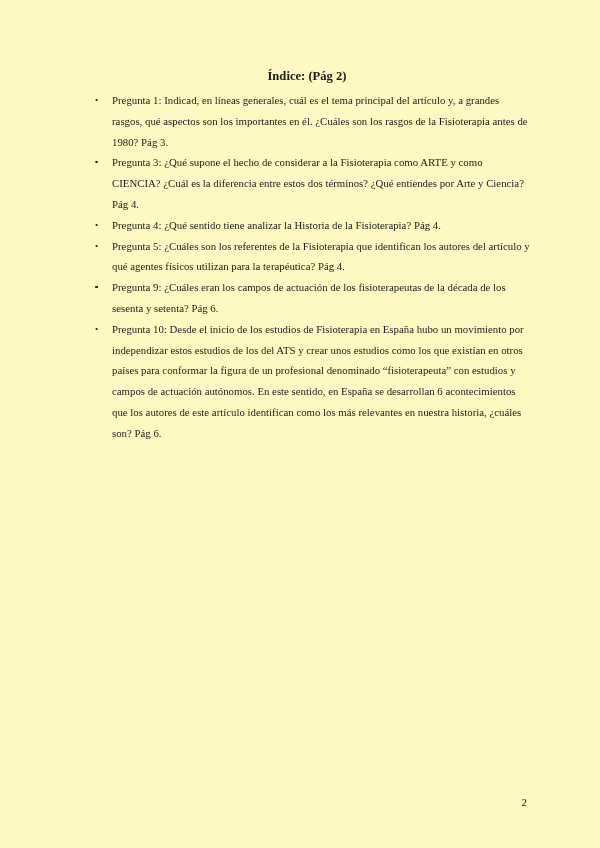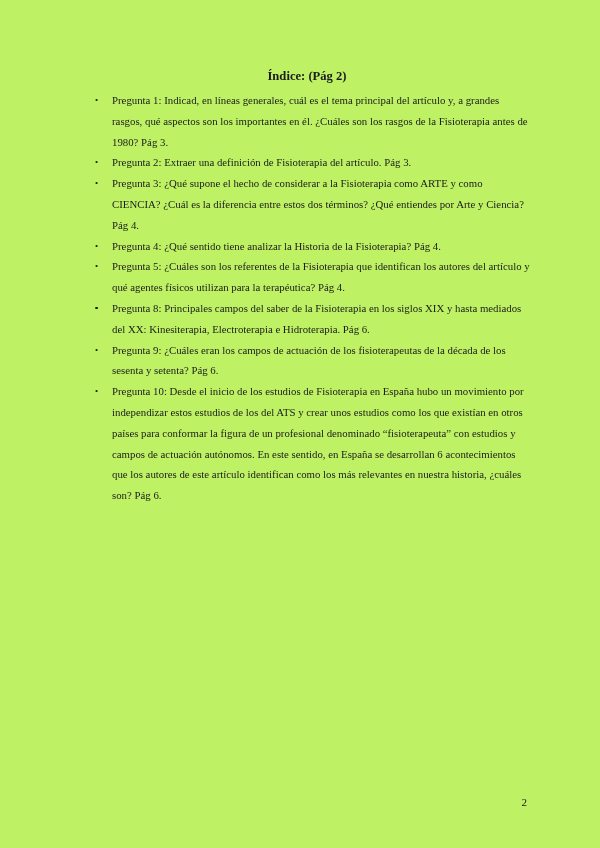--- a/index.html
+++ b/index.html
@@ -4,21 +4,21 @@
 <style>
   html, body {
     margin: 0;
     padding: 0;
     background: #ffffff;
   }
   .page {
     position: relative;
     width: 600px;
     height: 848px;
-    background: #bef264;
+    background: #fef9c3;
     overflow: hidden;
     font-family: "Liberation Serif", "DejaVu Serif", serif;
     color: #1b1b1b;
   }
   .doc-title {
     position: absolute;
     top: 66px;
     left: 7px;
     width: 600px;
     text-align: center;
@@ -69,21 +69,20 @@
 
   <h1 class="doc-title">Índice: (Pág 2)</h1>
 
   <ul class="qlist">
     <li class="qitem">
       <span class="bullet">•</span>
       <span>Pregunta 1: Indicad, en líneas generales, cuál es el tema principal del artículo y, a grandes rasgos, qué aspectos son los importantes en él. ¿Cuáles son los rasgos de la Fisioterapia antes de 1980? Pág 3.</span>
     </li>
     <li class="qitem">
       <span class="bullet">•</span>
-      <span>Pregunta 2: Extraer una definición de Fisioterapia del artículo. Pág 3.</span>
     </li>
     <li class="qitem">
       <span class="bullet">•</span>
       <span>Pregunta 3: ¿Qué supone el hecho de considerar a la Fisioterapia como ARTE y como CIENCIA? ¿Cuál es la diferencia entre estos dos términos? ¿Qué entiendes por Arte y Ciencia? Pág 4.</span>
     </li>
     <li class="qitem">
       <span class="bullet">•</span>
       <span>Pregunta 4: ¿Qué sentido tiene analizar la Historia de la Fisioterapia? Pág 4.</span>
     </li>
     <li class="qitem">
@@ -91,21 +90,20 @@
       <span>Pregunta 5: ¿Cuáles son los referentes de la Fisioterapia que identifican los autores del artículo y qué agentes físicos utilizan para la terapéutica? Pág 4.</span>
     </li>
     <li class="qitem">
       <span class="bullet">•</span>
     </li>
     <li class="qitem">
       <span class="bullet">•</span>
     </li>
     <li class="qitem">
       <span class="bullet">•</span>
-      <span>Pregunta 8: Principales campos del saber de la Fisioterapia en los siglos XIX y hasta mediados del XX: Kinesiterapia, Electroterapia e Hidroterapia. Pág 6.</span>
     </li>
     <li class="qitem">
       <span class="bullet">•</span>
       <span>Pregunta 9: ¿Cuáles eran los campos de actuación de los fisioterapeutas de la década de los sesenta y setenta? Pág 6.</span>
     </li>
     <li class="qitem">
       <span class="bullet">•</span>
       <span>Pregunta 10: Desde el inicio de los estudios de Fisioterapia en España hubo un movimiento por independizar estos estudios de los del ATS y crear unos estudios como los que existían en otros países para conformar la figura de un profesional denominado “fisioterapeuta” con estudios y campos de actuación autónomos. En este sentido, en España se desarrollan 6 acontecimientos que los autores de este artículo identifican como los más relevantes en nuestra historia, ¿cuáles son? Pág 6.</span>
     </li>
   </ul>

